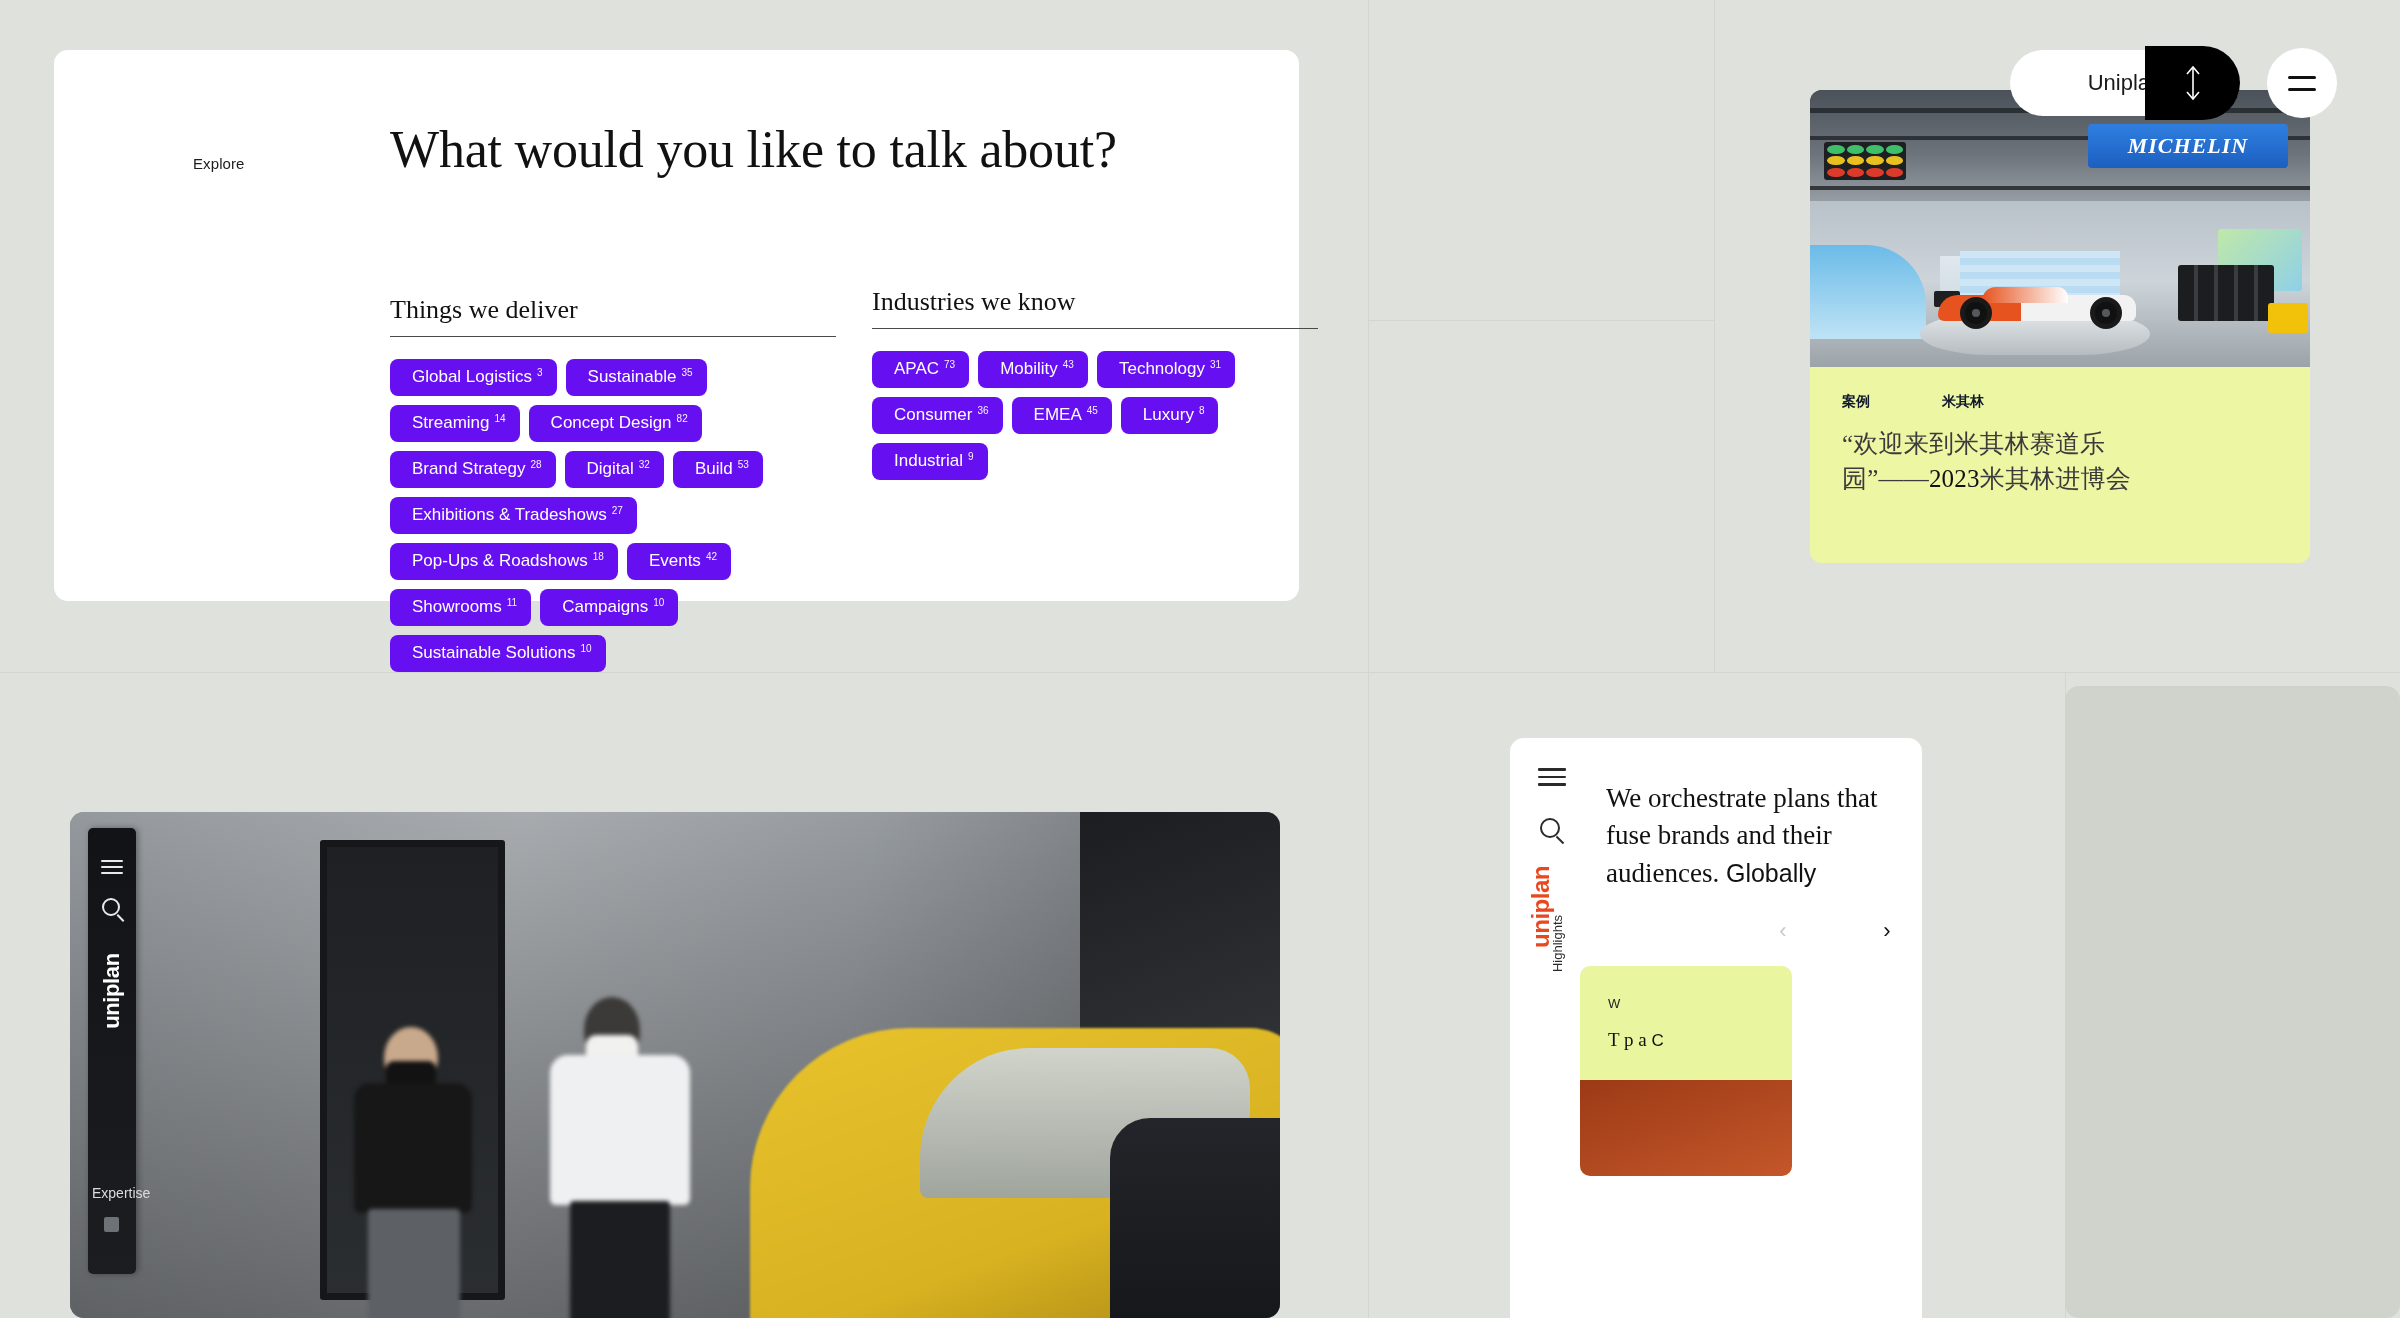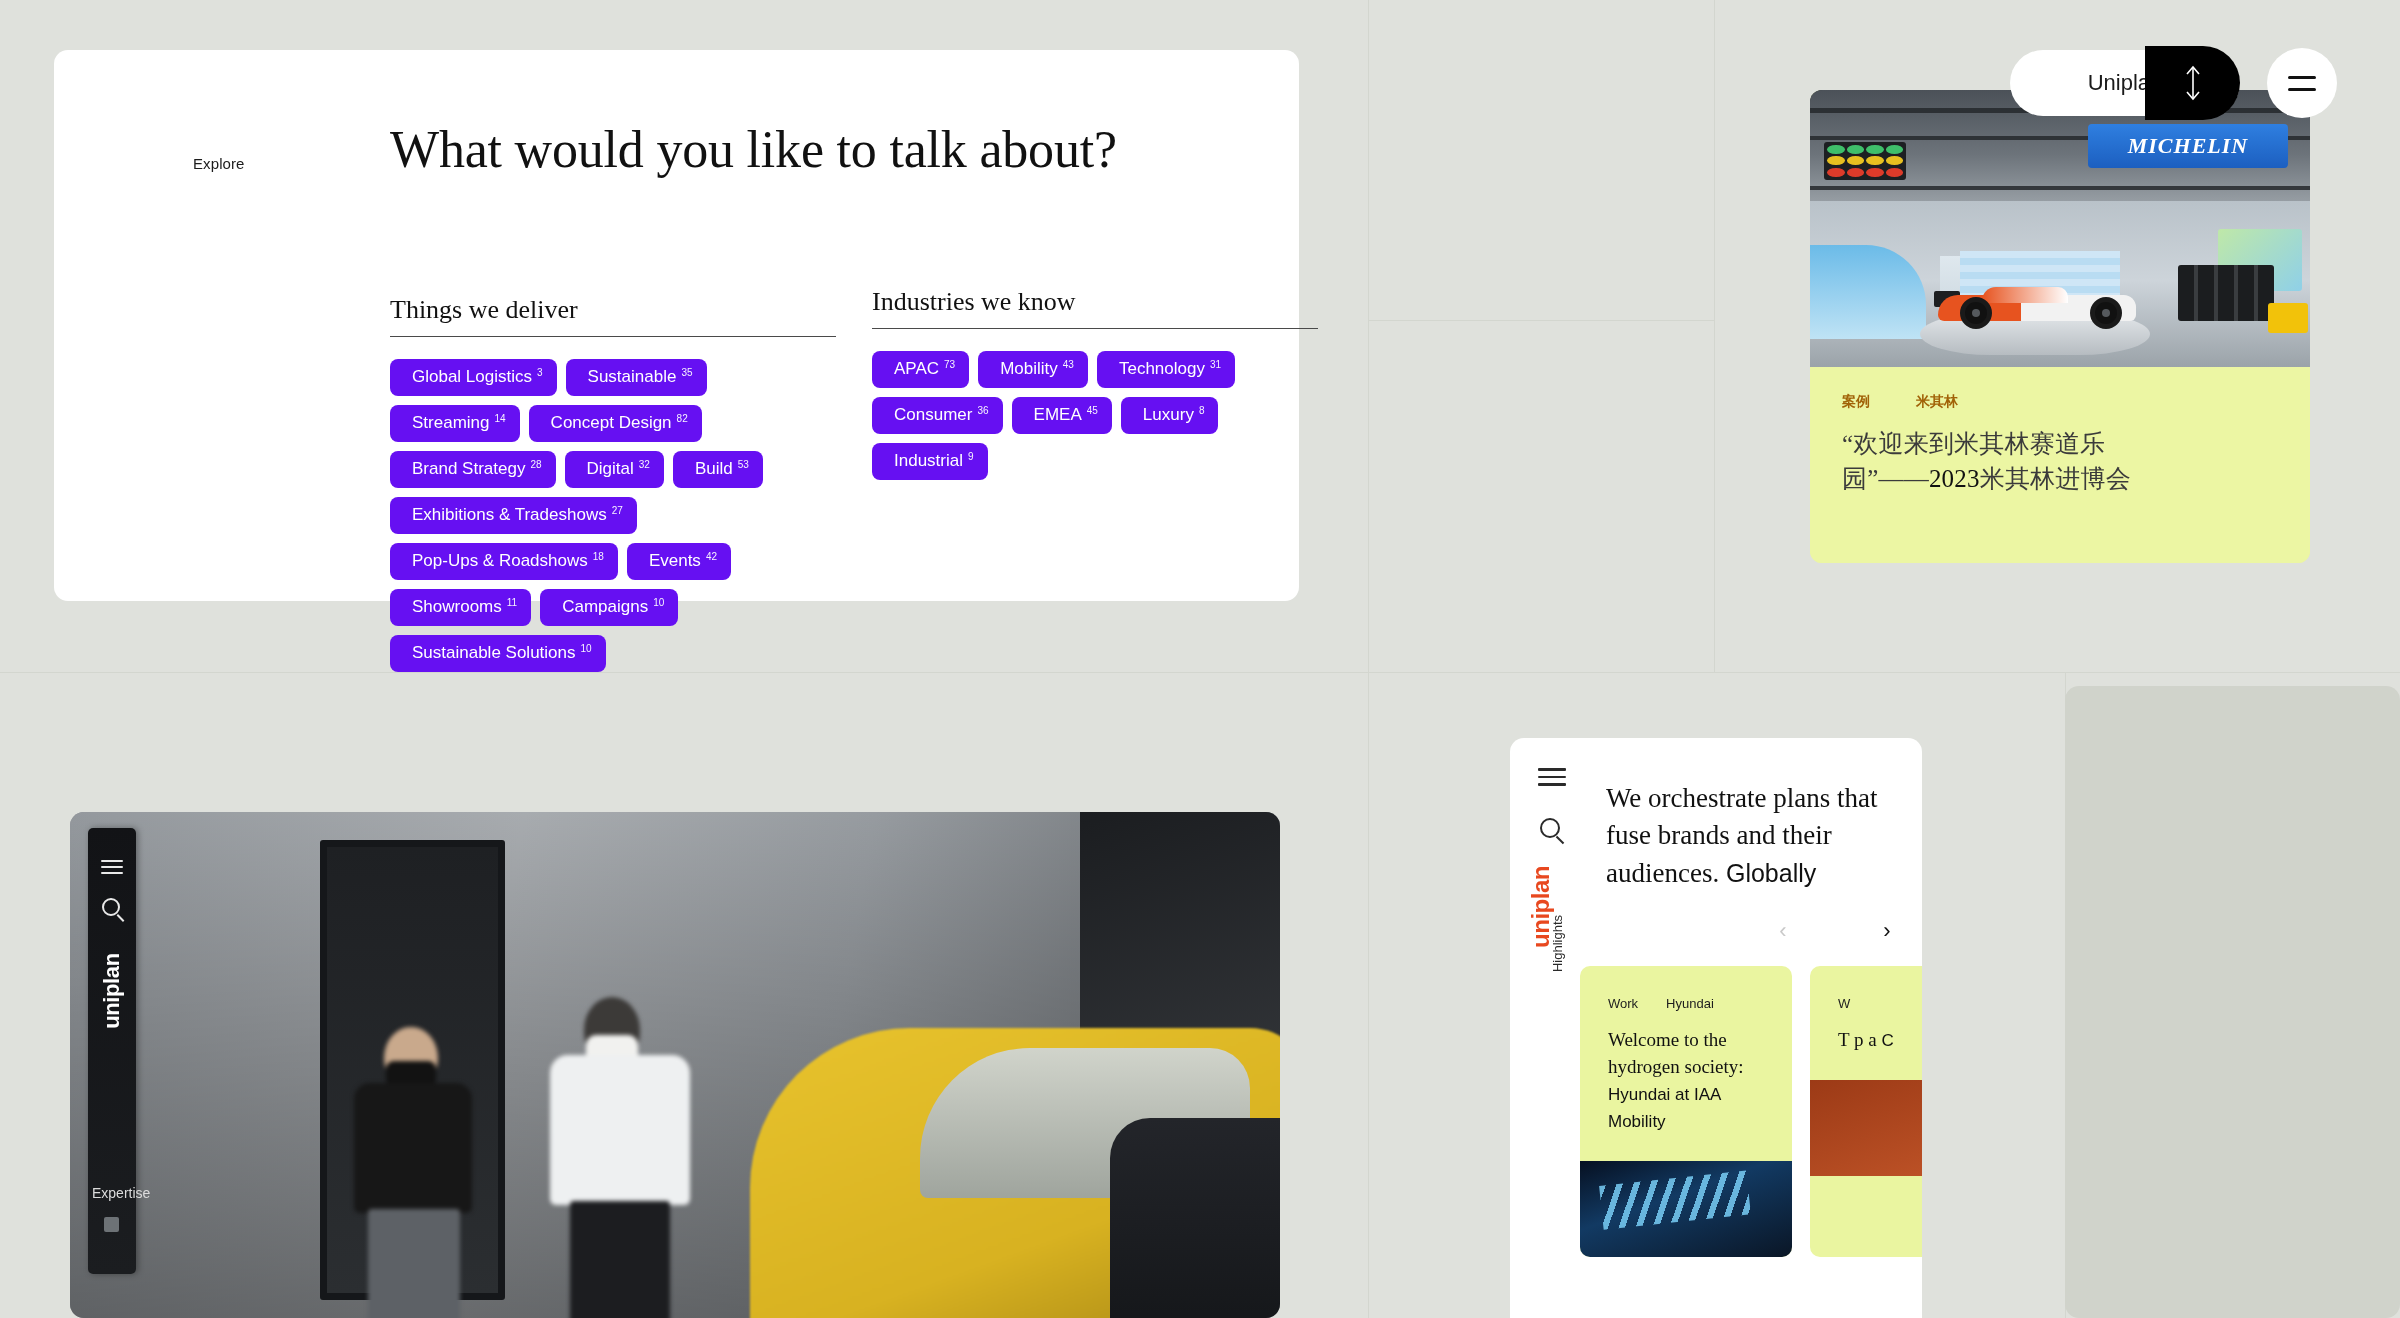--- a/index.html
+++ b/index.html
@@ -54,21 +54,21 @@
   .chip .cnt { font-size: 10px; position: relative; top: -6px; opacity: .95; }
 
   
   .mich-card {
     position: absolute; left: 1810px; top: 90px;
     width: 500px; height: 473px;
     border-radius: 12px; overflow: hidden; background: #eaf5a0; font-family: Liberation Serif, serif;
   }
   .mich-photo { position: relative; width: 100%; height: 277px; overflow: hidden; background:#2d3238; }
   .mich-body { padding: 26px 30px 0 32px; background: #ecf6a3; height: 196px; }
-  .mich-meta { display: flex; gap: 46px; font-size: 14px; color: #a16207; font-weight: 700; padding-bottom: 16px;}
+  .mich-meta { display: flex; gap: 72px; font-size: 14px; color: #0f172a; font-weight: 700; padding-bottom: 16px;}
   .mich-title {
     font-size: 25px; line-height: 1.38; color: #3b3b3b; font-weight: 400;
     letter-spacing: .2px;
   }
   .mich-title b { color:#111; font-weight:400; }
 
   
   .ph { position: absolute; }
   .ceiling { left:0; top:0; width:100%; height:42%;
     background: linear-gradient(180deg,#4b5158 0%, #6c737a 55%, #9aa1a7 100%); }
@@ -475,31 +475,20 @@
       <span class="sans">Globally</span>
     </div>
     <div class="mb-arrows">
       <span class="arw dim">‹</span>
       <span class="arw">›</span>
     </div>
     <div class="mb-hl-label">Highlights</div>
     <div class="mb-cards">
       <div class="hcard">
         <div class="hmeta">
-          <span>Work</span>
-          <span>Hyundai</span>
-        </div>
-        <div class="htitle">
-          <span>Welcome to the hydrogen society:</span>
-          <span class="s2">Hyundai at IAA Mobility</span>
-        </div>
-        <div class="himg a"></div>
-      </div>
-      <div class="hcard">
-        <div class="hmeta">
           <span>W</span>
           <span></span>
         </div>
         <div class="htitle">
           <span>T p a</span>
           <span class="s2">C</span>
         </div>
         <div class="himg b"></div>
       </div>
     </div>

